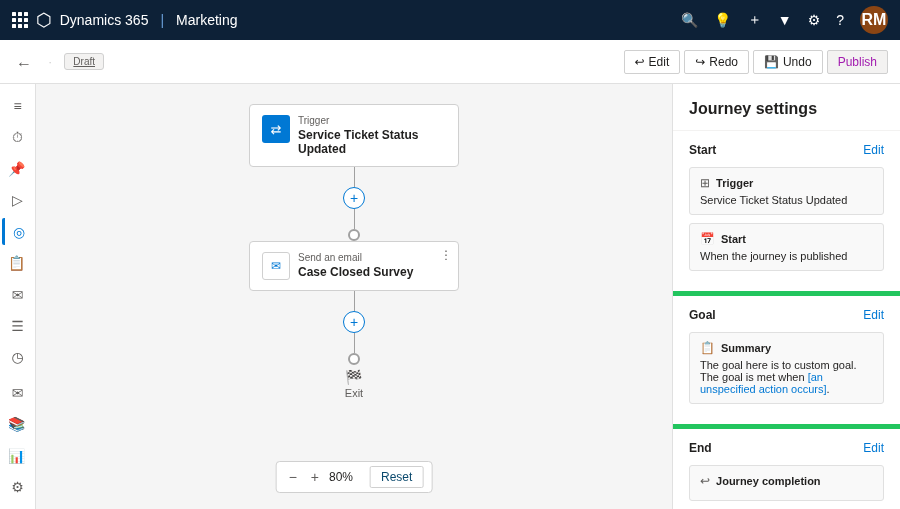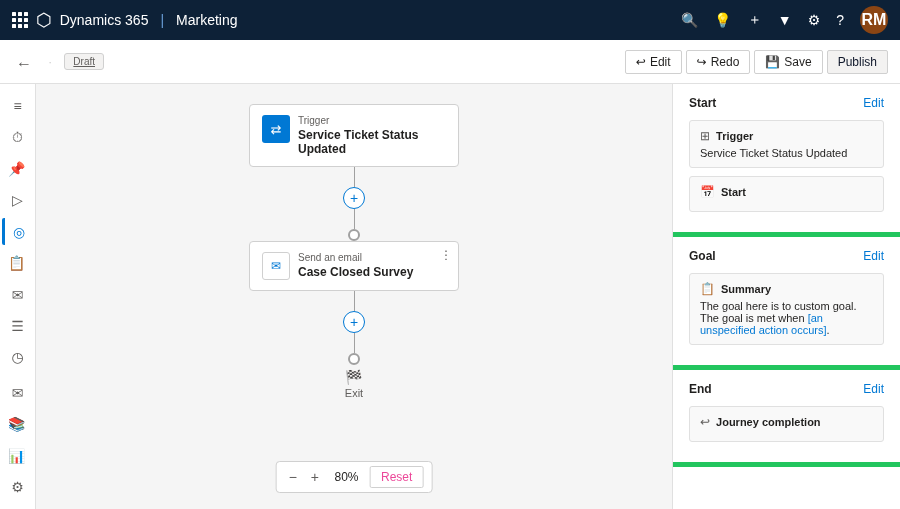--- a/index.html
+++ b/index.html
@@ -44,21 +44,21 @@
     .toolbar-badge {
       background: #f3f2f1; color: #605e5c; font-size: 10px;
       padding: 2px 8px; border-radius: 3px; border: 1px solid #d0d0d0; text-decoration: underline;
     }
     .toolbar-actions { margin-left: auto; display: flex; align-items: center; gap: 4px; }
     .toolbar-btn {
       display: flex; align-items: center; gap: 4px;
       padding: 4px 10px; border: 1px solid #d0d0d0; background: white;
       border-radius: 2px; cursor: pointer; font-size: 12px; color: #201f1e;
     }
-    .toolbar-btn.primary { background: #f3f2f1; color: #0f172a; border-color: #d0d0d0; }
+    .toolbar-btn.primary { background: #f3f2f1; color: #a21caf; border-color: #d0d0d0; }
 
     
     .main-layout {
       display: flex;
       height: calc(509px - 84px);
     }
 
     
     .left-sidebar {
       width: 36px;
@@ -157,24 +157,24 @@
       transform: translateX(-50%);
       display: flex;
       align-items: center;
       gap: 6px;
       background: white;
       border: 1px solid #d0d0d0;
       border-radius: 4px;
       padding: 4px 8px;
     }
     .zoom-btn { cursor: pointer; color: #605e5c; font-size: 14px; padding: 2px 4px; }
-    .zoom-value { font-size: 12px; color: #201f1e; min-width: 35px; text-align: center; }
+    .zoom-value { font-size: 12px; color: #201f1e; min-width: 35px; text-align: left; }
     .zoom-reset {
       border: 1px solid #d0d0d0; background: white; padding: 3px 10px;
-      border-radius: 2px; cursor: pointer; font-size: 12px; color: #ec4899;
+      border-radius: 2px; cursor: pointer; font-size: 12px; color: #0c4a6e;
     }
 
     
     .right-panel {
       width: 228px;
       background: white;
       border-left: 1px solid #e0e0e0;
       overflow-y: auto;
       padding: 0;
     }
@@ -249,21 +249,21 @@
     <button class="toolbar-btn">
       <span>↩</span>
       <span>Edit</span>
     </button>
     <button class="toolbar-btn">
       <span>↪</span>
       <span>Redo</span>
     </button>
     <button class="toolbar-btn">
       <span>💾</span>
-      <span>Save</span>
+      <span>Undo</span>
     </button>
     <button class="toolbar-btn primary">
       <span>Publish</span>
     </button>
   </div>
 </div>
 
 <div class="main-layout">
 
   <div class="left-sidebar">
@@ -328,38 +328,40 @@
 
     <div class="zoom-controls">
       <span class="zoom-btn">−</span>
       <span class="zoom-btn">+</span>
       <span class="zoom-value">80%</span>
       <button class="zoom-reset">Reset</button>
     </div>
   </div>
 
   <div class="right-panel">
+    <div class="panel-title">Journey settings</div>
 
     <div class="panel-section">
       <div class="panel-section-header">
         <span class="panel-section-title">Start</span>
         <button class="panel-edit-btn">Edit</button>
       </div>
       <div class="panel-card">
         <div class="panel-card-row">
           <span class="panel-card-icon">⊞</span>
           <span class="panel-card-label">Trigger</span>
         </div>
         <div class="panel-card-value">Service Ticket Status Updated</div>
       </div>
       <div class="panel-card">
         <div class="panel-card-row">
           <span class="panel-card-icon">📅</span>
           <span class="panel-card-label">Start</span>
         </div>
+        <div class="panel-card-value">When the journey is published</div>
       </div>
     </div>
 
     <div class="panel-section">
       <div class="panel-section-header">
         <span class="panel-section-title">Goal</span>
         <button class="panel-edit-btn">Edit</button>
       </div>
       <div class="panel-card">
         <div class="panel-card-row">

